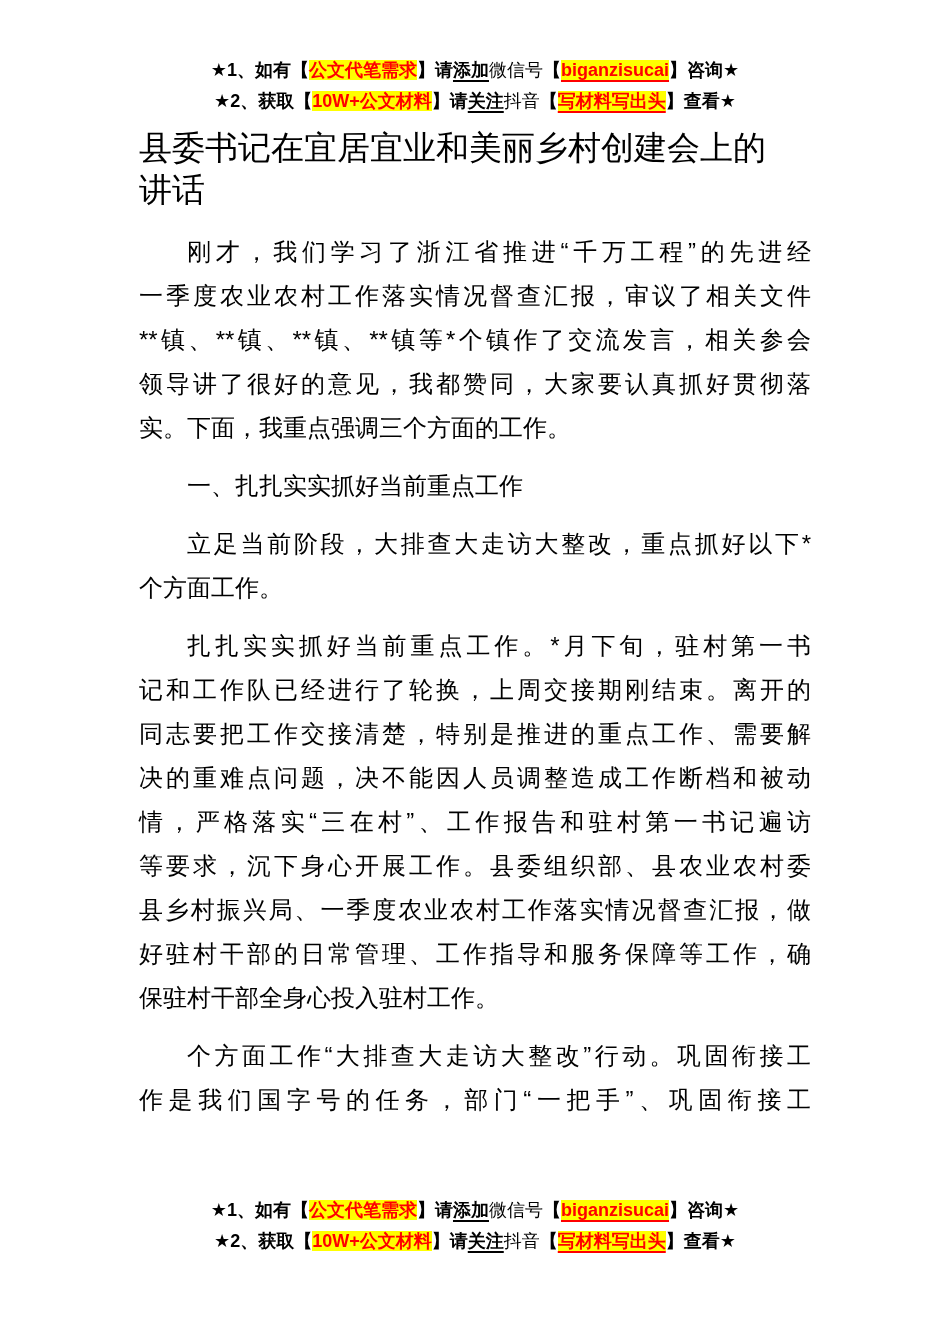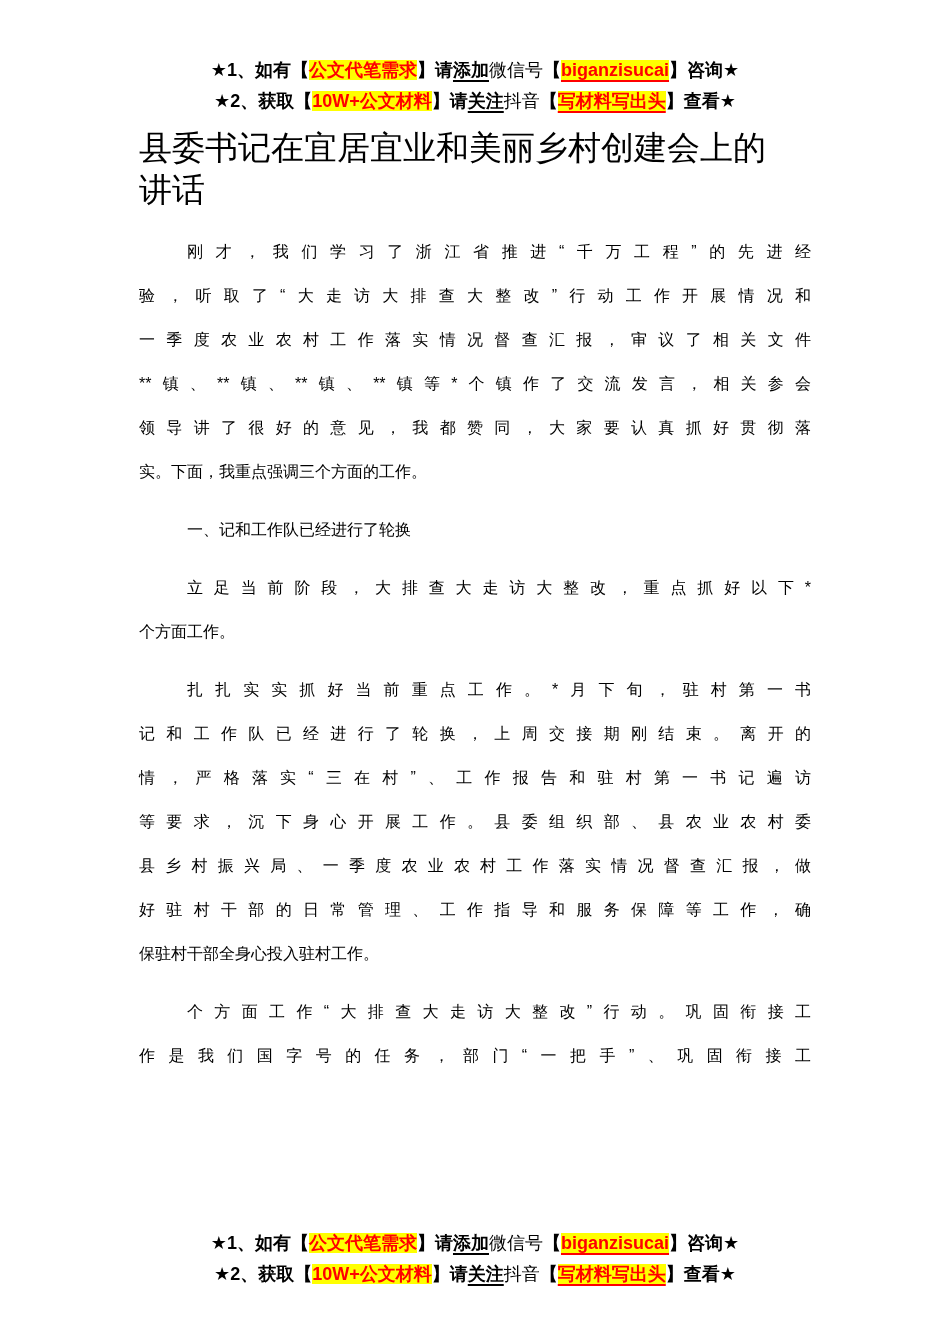--- a/index.html
+++ b/index.html
@@ -4,21 +4,21 @@
 <style>
   html, body { margin: 0; padding: 0; background: #ffffff; }
   .page {
     position: relative;
     width: 950px;
     height: 1344px;
     margin: 0 auto;
     background: #ffffff;
     color: #000000;
     font-family: "Liberation Sans", "DejaVu Sans", sans-serif;
-    padding: 55px 139px 54px 139px;
+    padding: 55px 139px 87px 139px;
     box-sizing: border-box;
     display: flex;
     flex-direction: column;
     overflow: hidden;
   }
   .banner { text-align: center; }
   .banner-line {
     font-size: 18px;
     line-height: 31px;
     font-weight: bold;
@@ -31,21 +31,21 @@
     text-decoration-thickness: 2px;
     text-underline-offset: 4px;
   }
   .title {
     margin: 10px 0 0 0;
     font-size: 33px;
     line-height: 42px;
     font-weight: normal;
     text-align: left;
   }
-  .content { margin-top: 19px; font-size: 16px; }
+  .content { margin-top: 19px; font-size: 24px; }
   .block { margin-bottom: 14px; }
   .tline { line-height: 44px; }
   .tline.first { padding-left: 48px; }
   .tline.just { text-align: justify; text-align-last: justify; }
   .footer { margin-top: auto; }
 </style>
 </head>
 <body>
 
 <div class="page">
@@ -53,36 +53,37 @@
       <div class="banner-line"><span class="seg seg-b">★1、如有【</span><span class="seg seg-hl">公文代笔需求</span><span class="seg seg-b">】请</span><span class="seg seg-bu">添加</span><span class="seg seg-n">微信号</span><span class="seg seg-b">【</span><span class="seg seg-hlu">biganzisucai</span><span class="seg seg-b">】咨询★</span></div>
       <div class="banner-line"><span class="seg seg-b">★2、获取【</span><span class="seg seg-hl">10W+公文材料</span><span class="seg seg-b">】请</span><span class="seg seg-bu">关注</span><span class="seg seg-n">抖音</span><span class="seg seg-b">【</span><span class="seg seg-hlu">写材料写出头</span><span class="seg seg-b">】查看★</span></div>
     </header>
   <h1 class="title">
       <div>县委书记在宜居宜业和美丽乡村创建会上的</div>
       <div>讲话</div>
     </h1>
   <main class="content">
       <div class="block">
         <div class="tline first just">刚才，我们学习了浙江省推进“千万工程”的先进经</div>
-        <div class="tline just">验，听取了“大走访大排查大整改”行动工作开展情况和</div>
         <div class="tline just">一季度农业农村工作落实情况督查汇报，审议了相关文件</div>
         <div class="tline just">**镇、**镇、**镇、**镇等*个镇作了交流发言，相关参会</div>
         <div class="tline just">领导讲了很好的意见，我都赞同，大家要认真抓好贯彻落</div>
         <div class="tline">实。下面，我重点强调三个方面的工作。</div>
       </div>
       <div class="block">
-        <div class="tline first">一、记和工作队已经进行了轮换</div>
+        <div class="tline first">一、扎扎实实抓好当前重点工作</div>
       </div>
       <div class="block">
         <div class="tline first just">立足当前阶段，大排查大走访大整改，重点抓好以下*</div>
         <div class="tline">个方面工作。</div>
       </div>
       <div class="block">
         <div class="tline first just">扎扎实实抓好当前重点工作。*月下旬，驻村第一书</div>
         <div class="tline just">记和工作队已经进行了轮换，上周交接期刚结束。离开的</div>
+        <div class="tline just">同志要把工作交接清楚，特别是推进的重点工作、需要解</div>
+        <div class="tline just">决的重难点问题，决不能因人员调整造成工作断档和被动</div>
         <div class="tline just">情，严格落实“三在村”、工作报告和驻村第一书记遍访</div>
         <div class="tline just">等要求，沉下身心开展工作。县委组织部、县农业农村委</div>
         <div class="tline just">县乡村振兴局、一季度农业农村工作落实情况督查汇报，做</div>
         <div class="tline just">好驻村干部的日常管理、工作指导和服务保障等工作，确</div>
         <div class="tline">保驻村干部全身心投入驻村工作。</div>
       </div>
       <div class="block">
         <div class="tline first just">个方面工作“大排查大走访大整改”行动。巩固衔接工</div>
         <div class="tline just">作是我们国字号的任务，部门“一把手”、巩固衔接工</div>
       </div>

